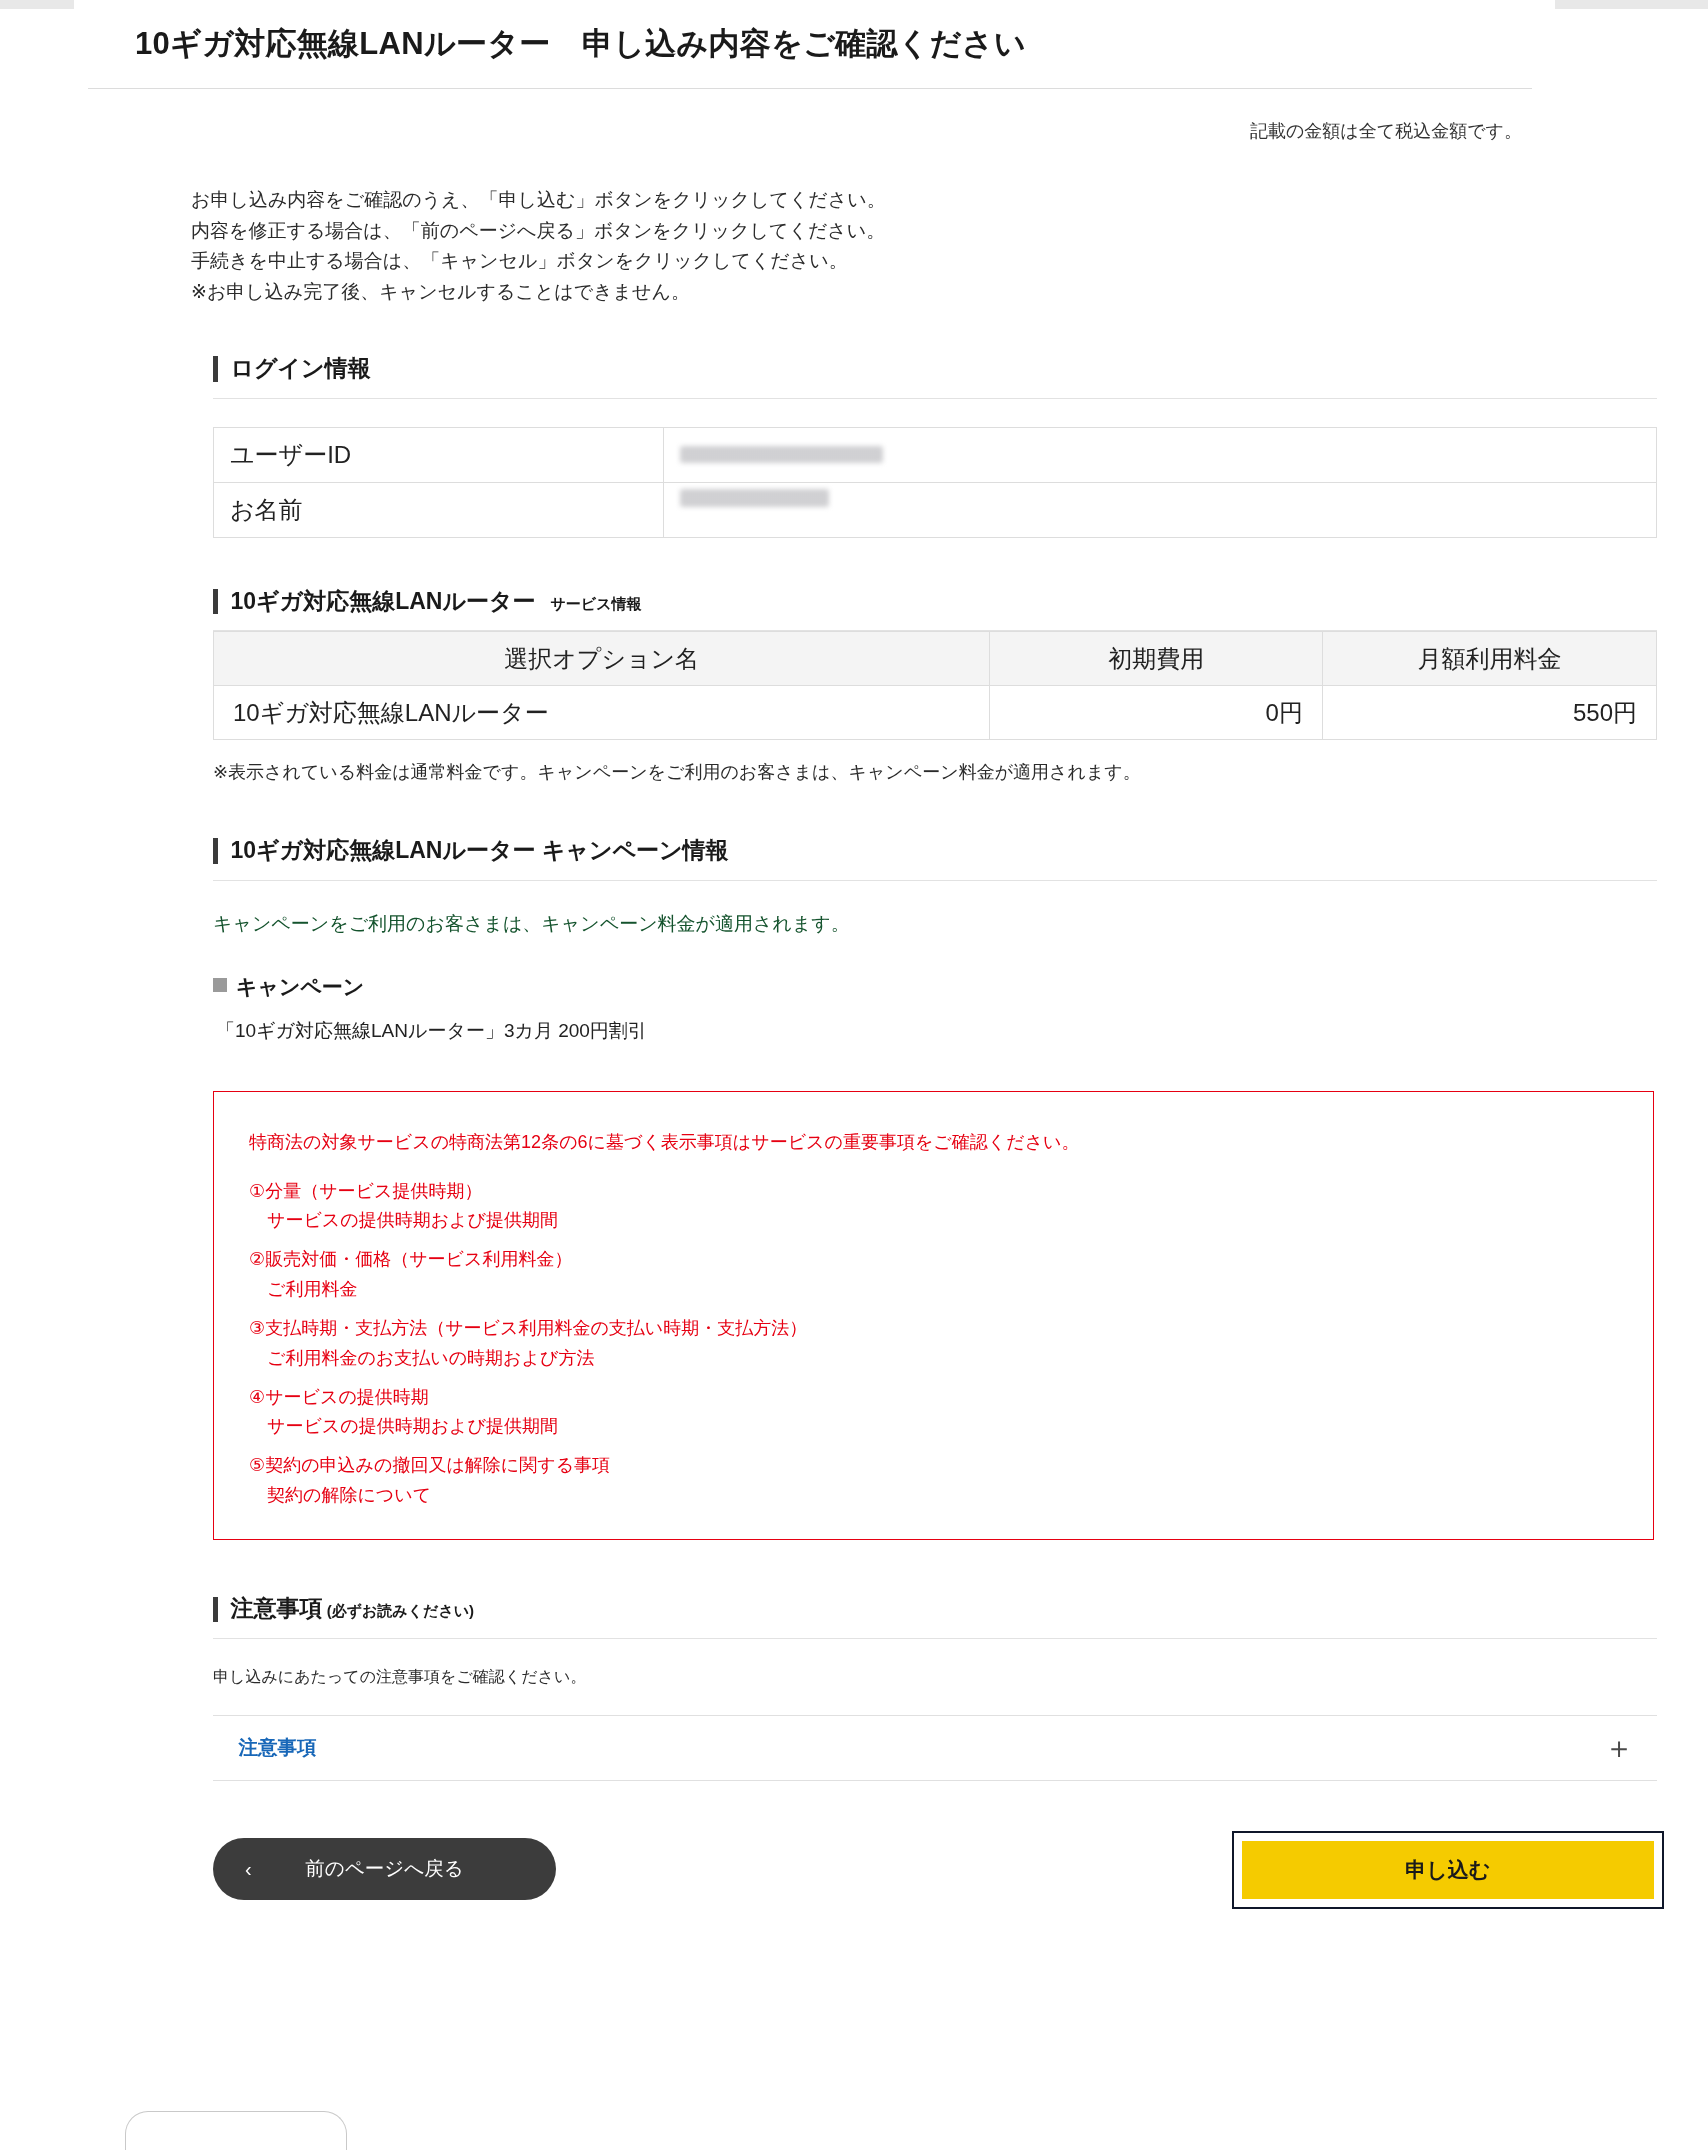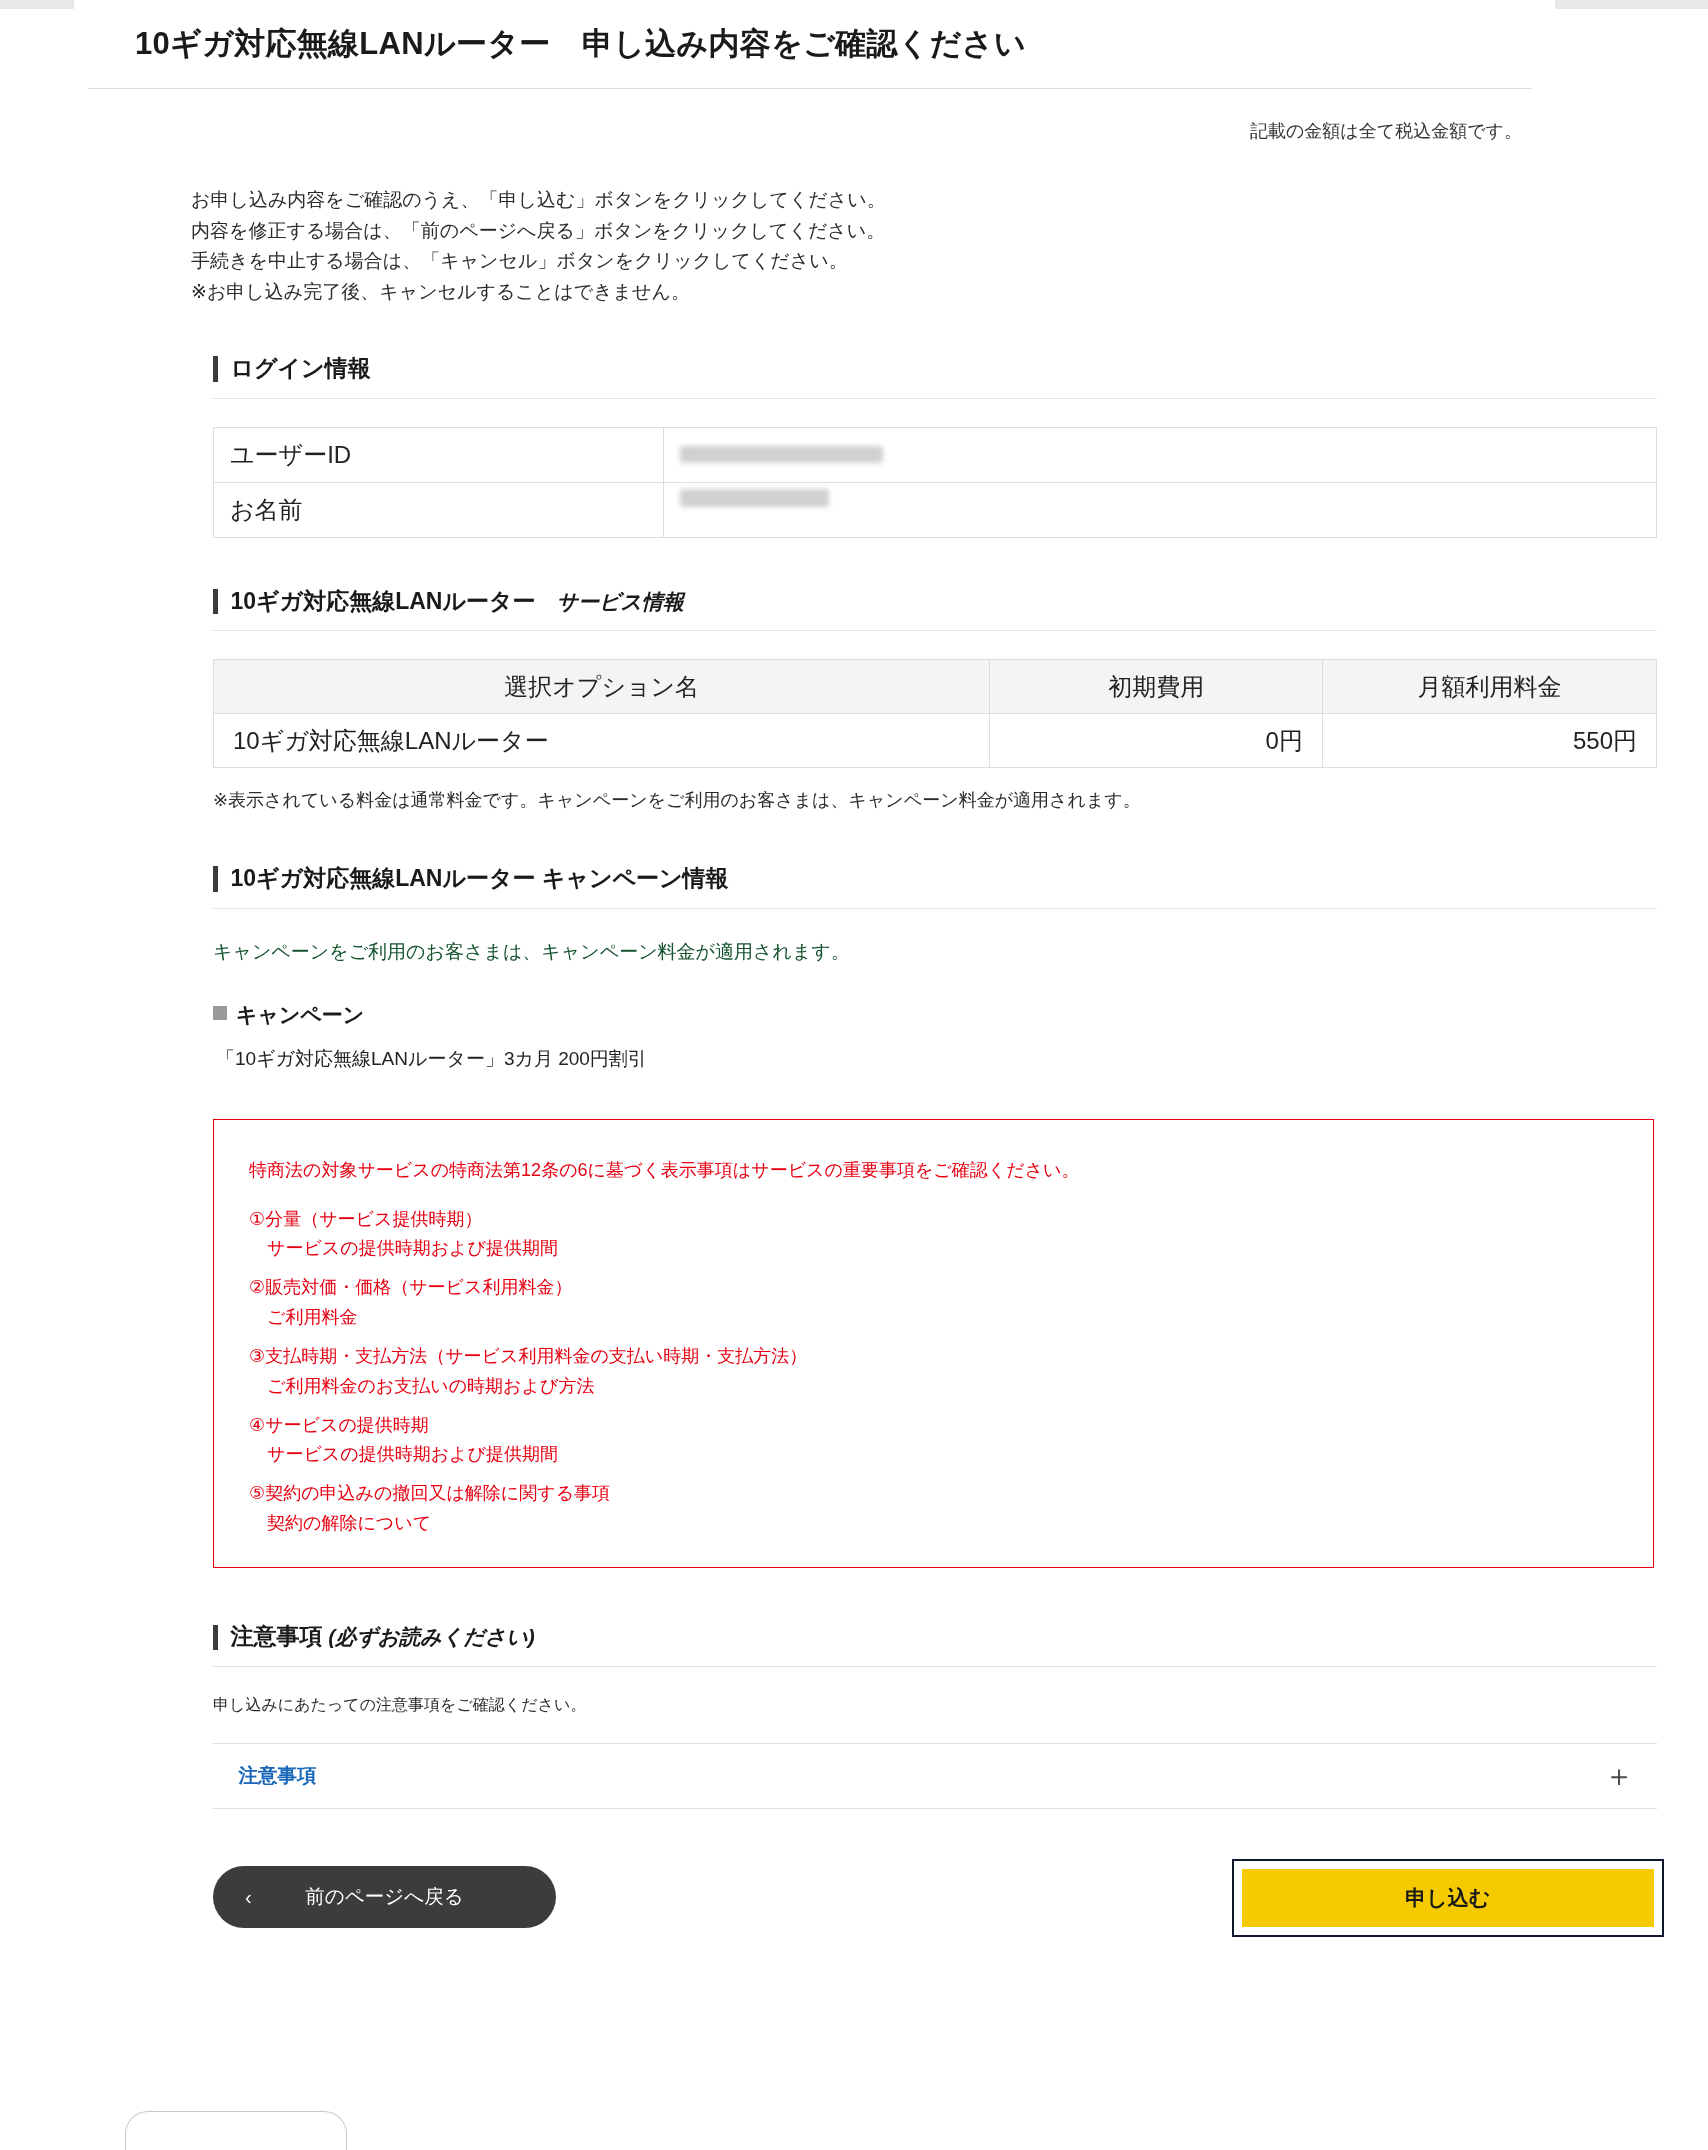--- a/index.html
+++ b/index.html
@@ -84,23 +84,22 @@
   .section-head::before {
     content: "";
     position: absolute;
     left: 0;
     top: 1.3px;
     width: 5.4px;
     height: 25.6px;
     background: #3b3b3b;
   }
   .section-head .sub {
-    font-size: 21px;
-    font-weight: bold;
-    font-style: italic;
+    font-size: 15px;
+    font-weight: bold;
   }
   .section-rule {
     border-top: 1.3px solid #e2e2e2;
     margin: 15px 0 0 125px;
     width: 1444px;
   }
 
   
   table {
     border-collapse: collapse;
@@ -134,21 +133,20 @@
     height: 17.5px;
     line-height: 17.5px;
     padding: 0 4px;
     user-select: none;
   }
   .masked.id { width: 195px; }
   .masked.name { width: 141px; }
 
   table.service-table {
     width: 1444px;
-    margin-top: 28px;
   }
   table.service-table th,
   table.service-table td {
     border: 1.3px solid #dddddd;
     height: 53px;
     padding: 0 19px;
     vertical-align: middle;
   }
   table.service-table thead th {
     background: #f4f4f4;

